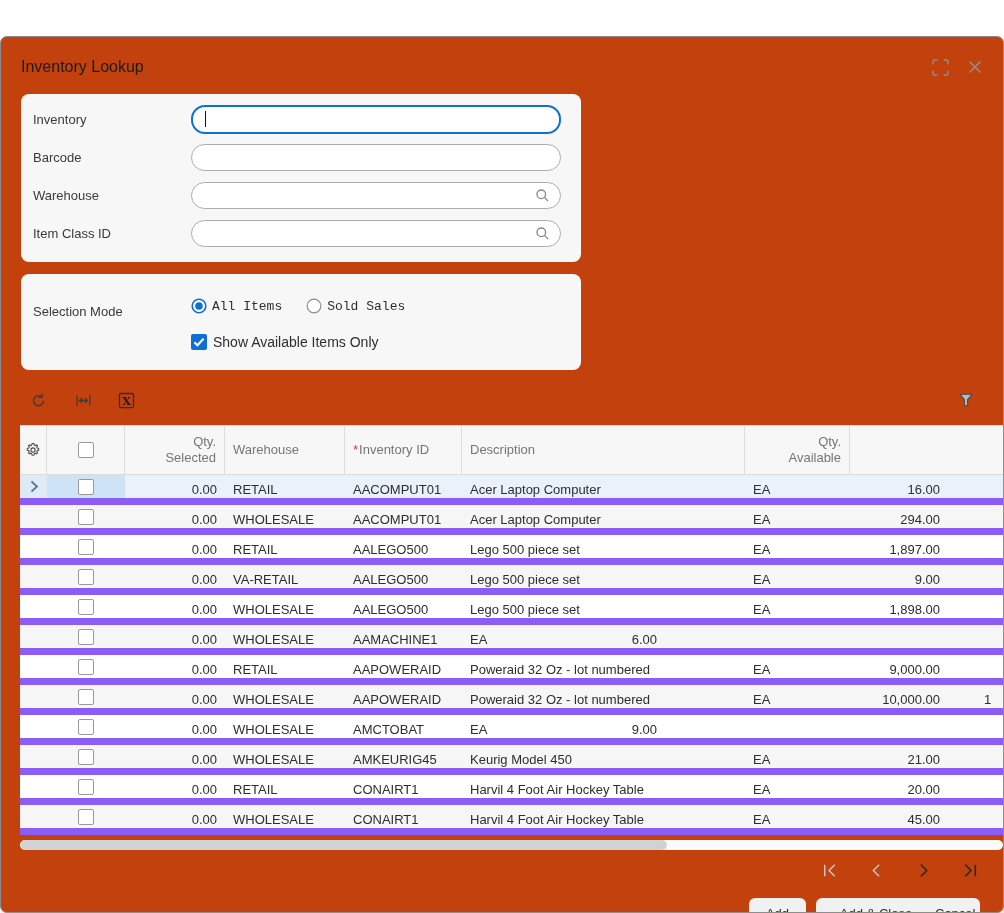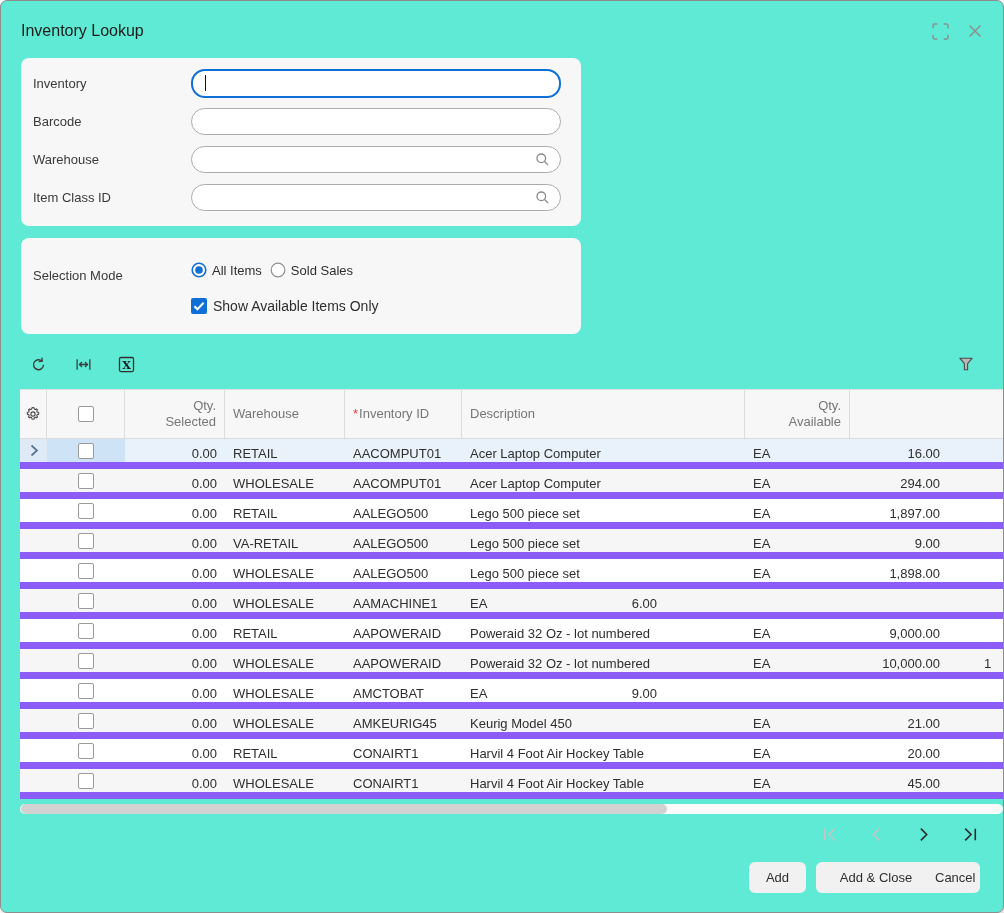--- a/index.html
+++ b/index.html
@@ -1,38 +1,38 @@
 <!DOCTYPE html>
 <html><head>
 <meta charset="utf-8">
 <style>
   html,body{margin:0;padding:0;width:1004px;height:913px;background:#fff;
     font-family:"Liberation Sans",sans-serif;-webkit-font-smoothing:antialiased;}
-  .dialog{position:absolute;inset:0;box-sizing:border-box;background:#5eead4;
-    border:1px solid #8d8d8d;border-radius:7px;box-shadow:2px 3px 6px rgba(0,0,0,.18);overflow:hidden;}
+  .dialog{position:absolute;inset:0;box-sizing:border-box;background:#c2410c;
+    border:1px solid #8d8d8d;border-radius:7px;box-shadow:2px 3px 6px rgba(0,0,0,.18);overflow:hidden;margin-top:36px;}
 
   
   .title{position:absolute;left:20px;top:21px;font-size:16px;color:#1c1c1c;}
   .win-btn{position:absolute;top:20px;width:20px;height:20px;display:flex;align-items:center;justify-content:center;cursor:pointer;background:none;border:none;padding:0;}
   .btn-max{left:929px;} .btn-close{left:964px;}
 
   
   .panel{position:absolute;left:20px;width:560px;background:#f7f7f8;border-radius:8px;}
   .panel-fields{top:57px;height:168px;}
   .panel-mode{top:237px;height:96px;}
   .f-label{position:absolute;left:12px;font-size:13px;color:#3a3a3a;}
   .f-input-wrap{position:absolute;left:170px;width:370px;height:28px;}
   .f-input{box-sizing:border-box;width:100%;height:27px;border:1px solid #ababab;border-radius:14px;
     padding:0 30px 0 12px;font-size:13px;color:#2e2e2e;background:#fff;outline:none;font-family:"Liberation Sans",sans-serif;}
   .f-input.focused{height:29px;border:2px solid #0e6fd6;}
   .caret{position:absolute;left:14px;top:6px;width:1px;height:16px;background:#111;}
   .lookup-icon{position:absolute;right:11px;top:6px;}
 
   
-  .radio-row{position:absolute;left:170px;top:24px;display:flex;align-items:flex-end;gap:8px;}
+  .radio-row{position:absolute;left:170px;top:24px;display:flex;align-items:flex-end;gap:24px;font-family:Liberation Mono, monospace;}
   .radio-opt{display:flex;align-items:center;gap:5px;font-size:13px;color:#2e2e2e;cursor:pointer;}
   .check-row{position:absolute;left:170px;top:60px;display:flex;align-items:center;gap:6px;font-size:14px;color:#2e2e2e;cursor:pointer;}
   .cbox{box-sizing:border-box;display:block;width:16px;height:16px;border:1px solid #9a9a9a;border-radius:2px;background:#fff;}
   .cbox.checked{border:none;background:#0e6fd6;}
 
   
   .toolbar{position:absolute;left:0;top:345px;width:100%;height:36px;}
   .tool-btn{position:absolute;top:4px;width:28px;height:28px;display:flex;align-items:center;justify-content:center;background:none;border:none;padding:0;cursor:pointer;}
 
   

